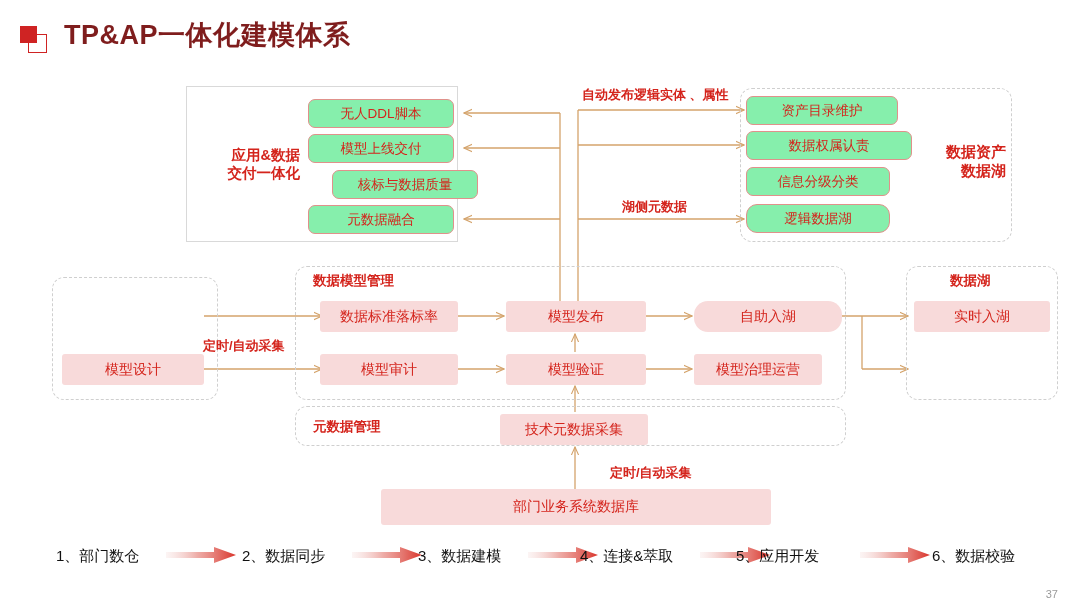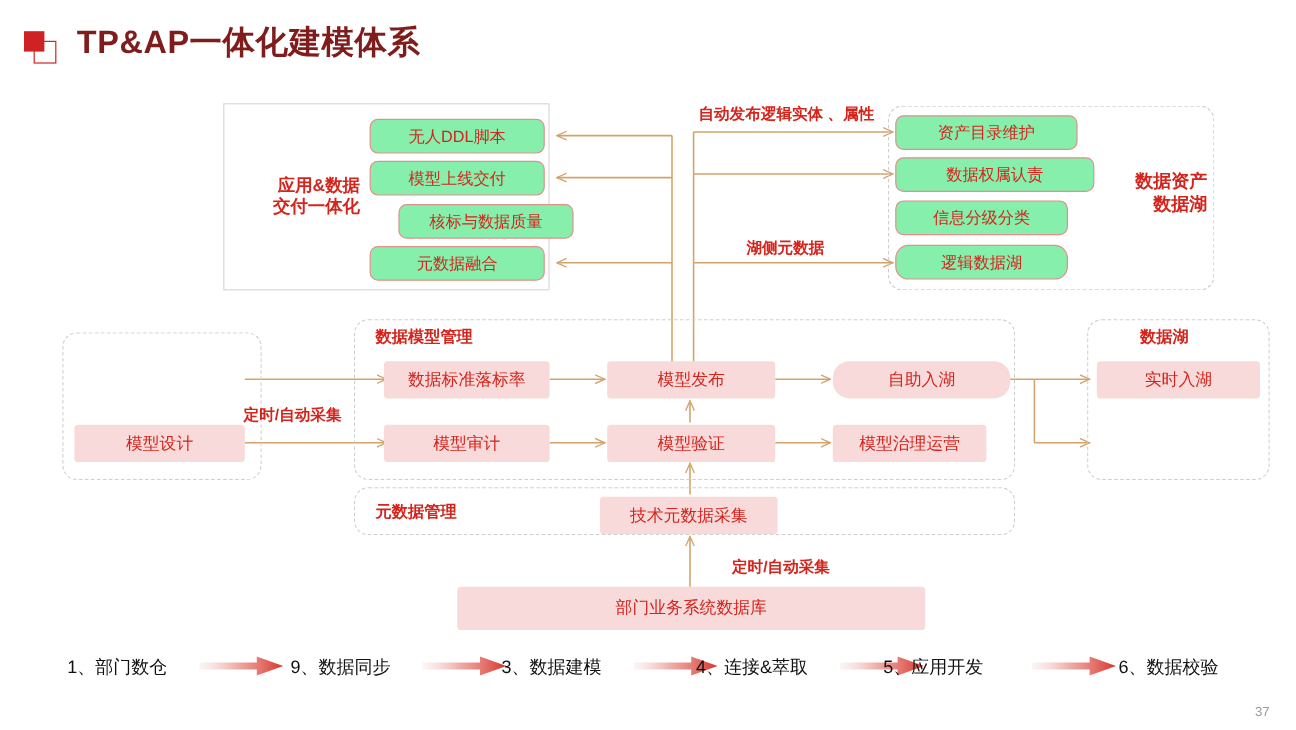--- a/index.html
+++ b/index.html
@@ -189,21 +189,21 @@
 
   <div class="conn-text" style="left:203px;top:337px;">定时/自动采集</div>
   <div class="conn-text" style="left:610px;top:464px;">定时/自动采集</div>
 
   <div class="legend">
     <div class="lg-item" style="left:56px;">1、部门数仓</div>
     <svg class="lg-arrow" style="left:166px;" viewBox="0 0 72 18">
       <path d="M0 6 L48 6 L48 1 L70 9 L48 17 L48 12 L0 12 Z" fill="url(#lgGrad)"></path>
     </svg>
 
-    <div class="lg-item" style="left:242px;">9、数据同步</div>
+    <div class="lg-item" style="left:242px;">2、数据同步</div>
     <svg class="lg-arrow" style="left:352px;" viewBox="0 0 72 18">
       <path d="M0 6 L48 6 L48 1 L70 9 L48 17 L48 12 L0 12 Z" fill="url(#lgGrad)"></path>
     </svg>
 
     <div class="lg-item" style="left:418px;">3、数据建模</div>
     <svg class="lg-arrow" style="left:528px;" viewBox="0 0 72 18">
       <path d="M0 6 L48 6 L48 1 L70 9 L48 17 L48 12 L0 12 Z" fill="url(#lgGrad)"></path>
     </svg>
 
     <div class="lg-item" style="left:580px;">4、连接&amp;萃取</div>

